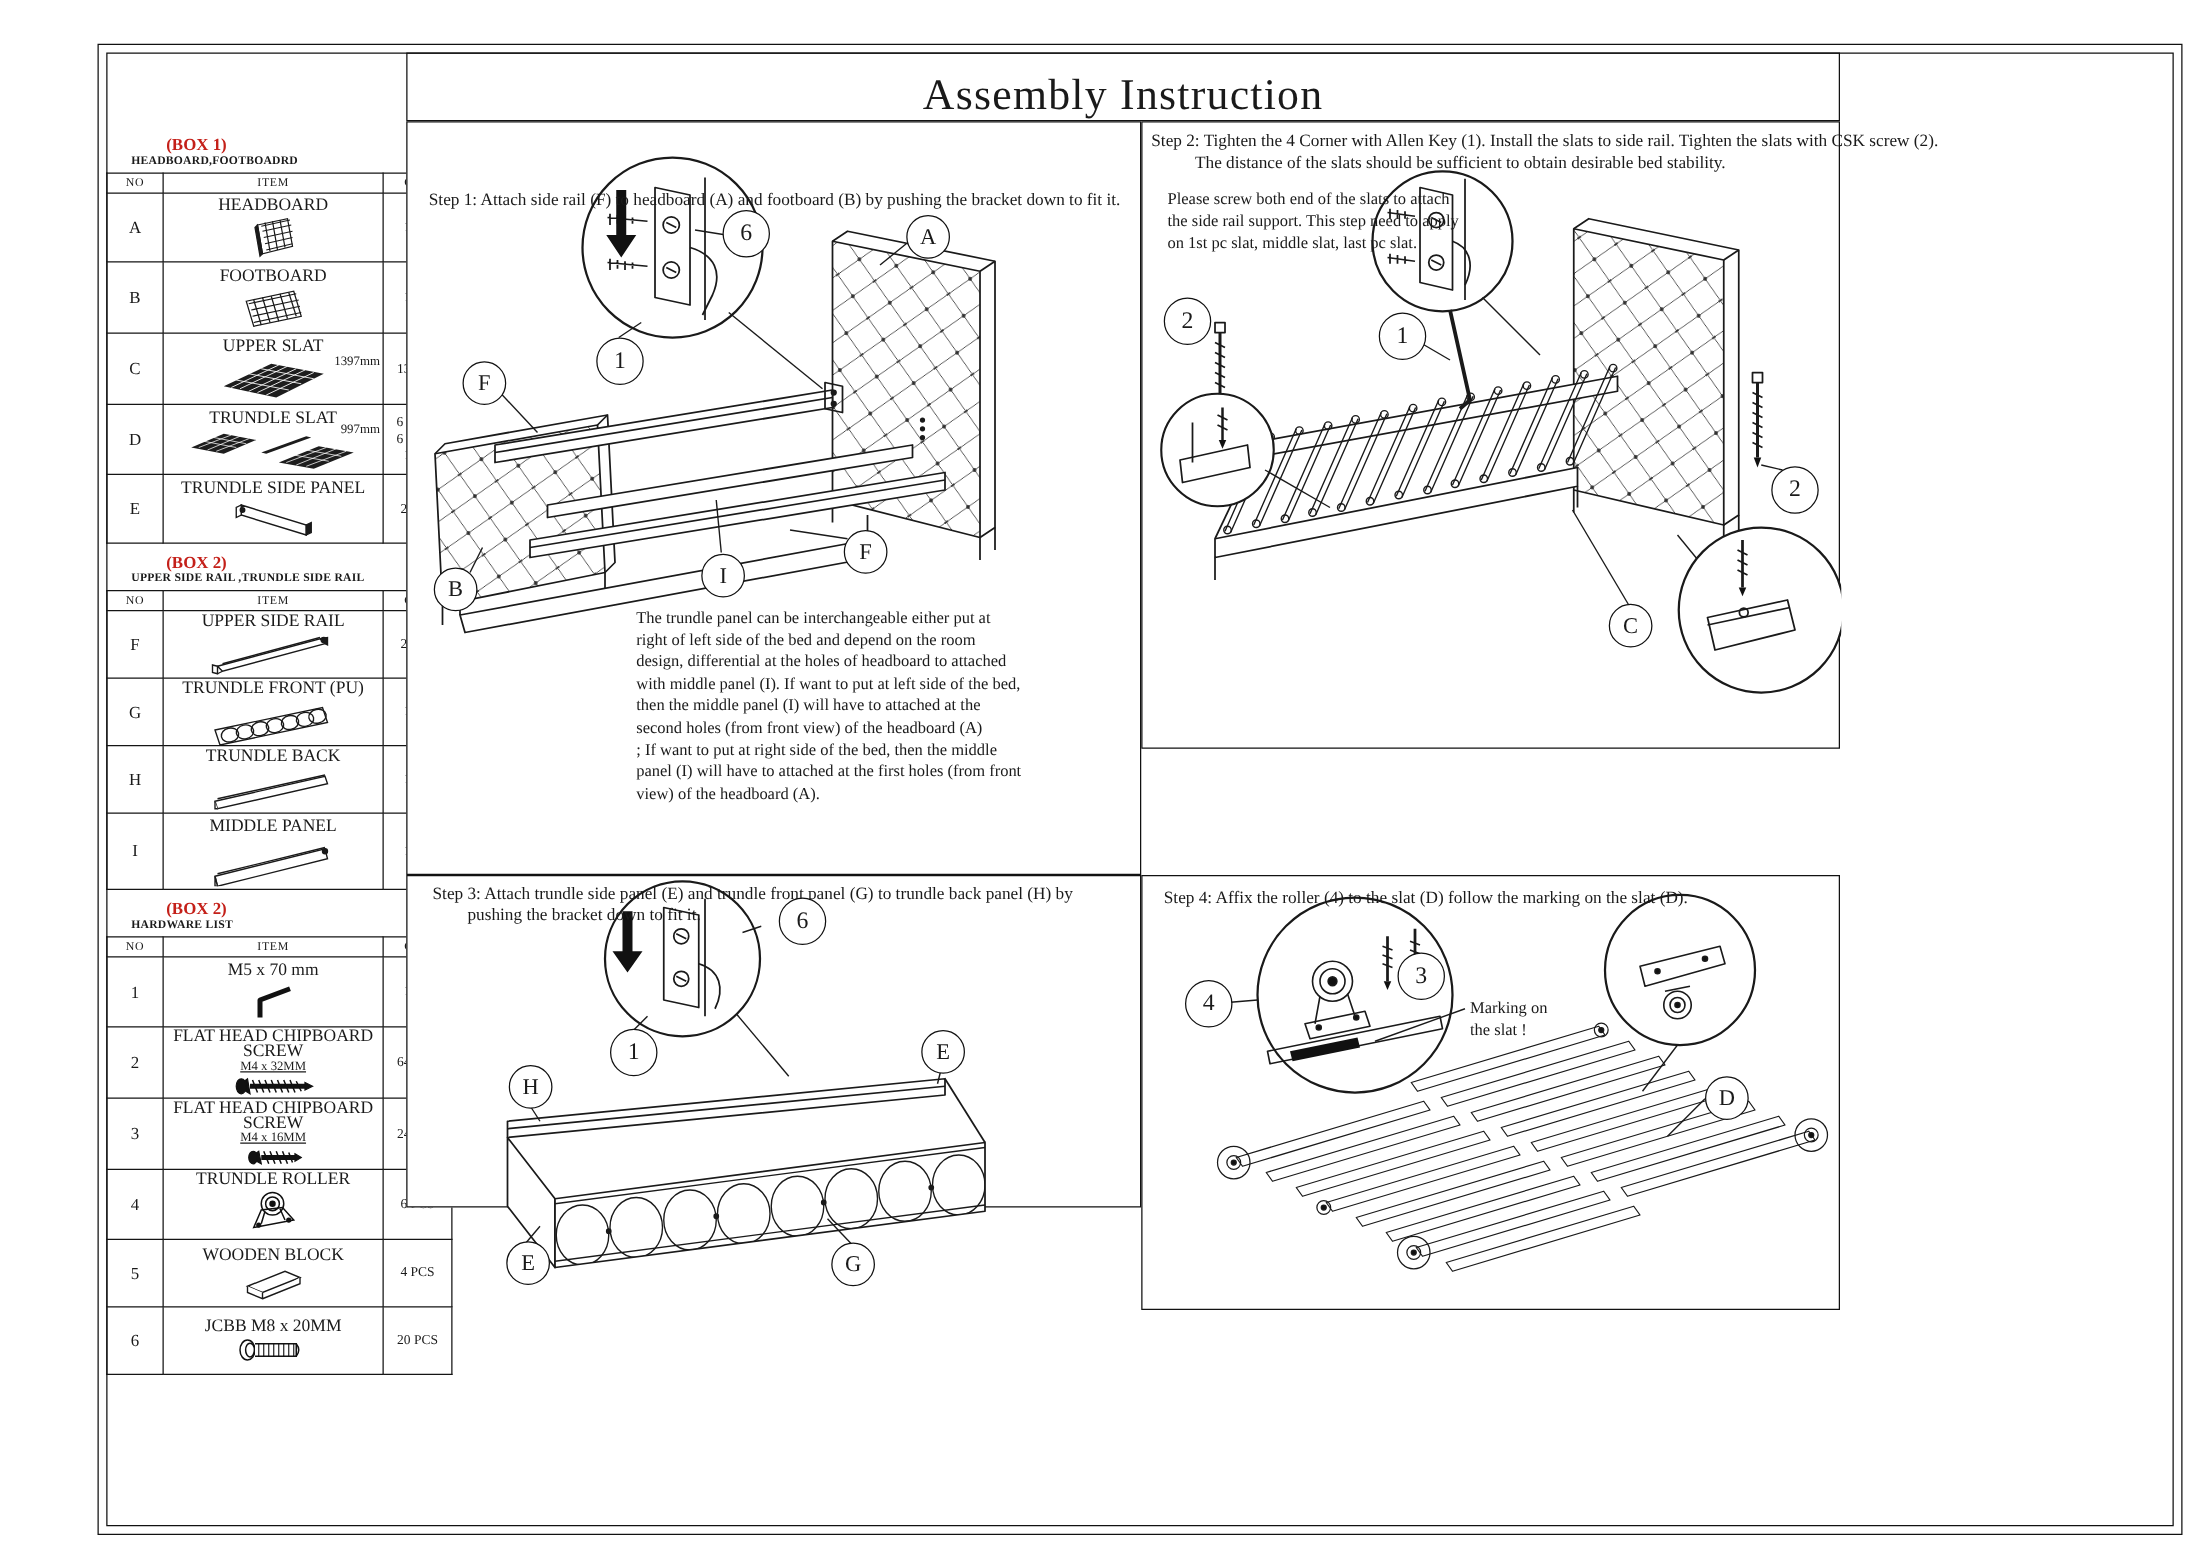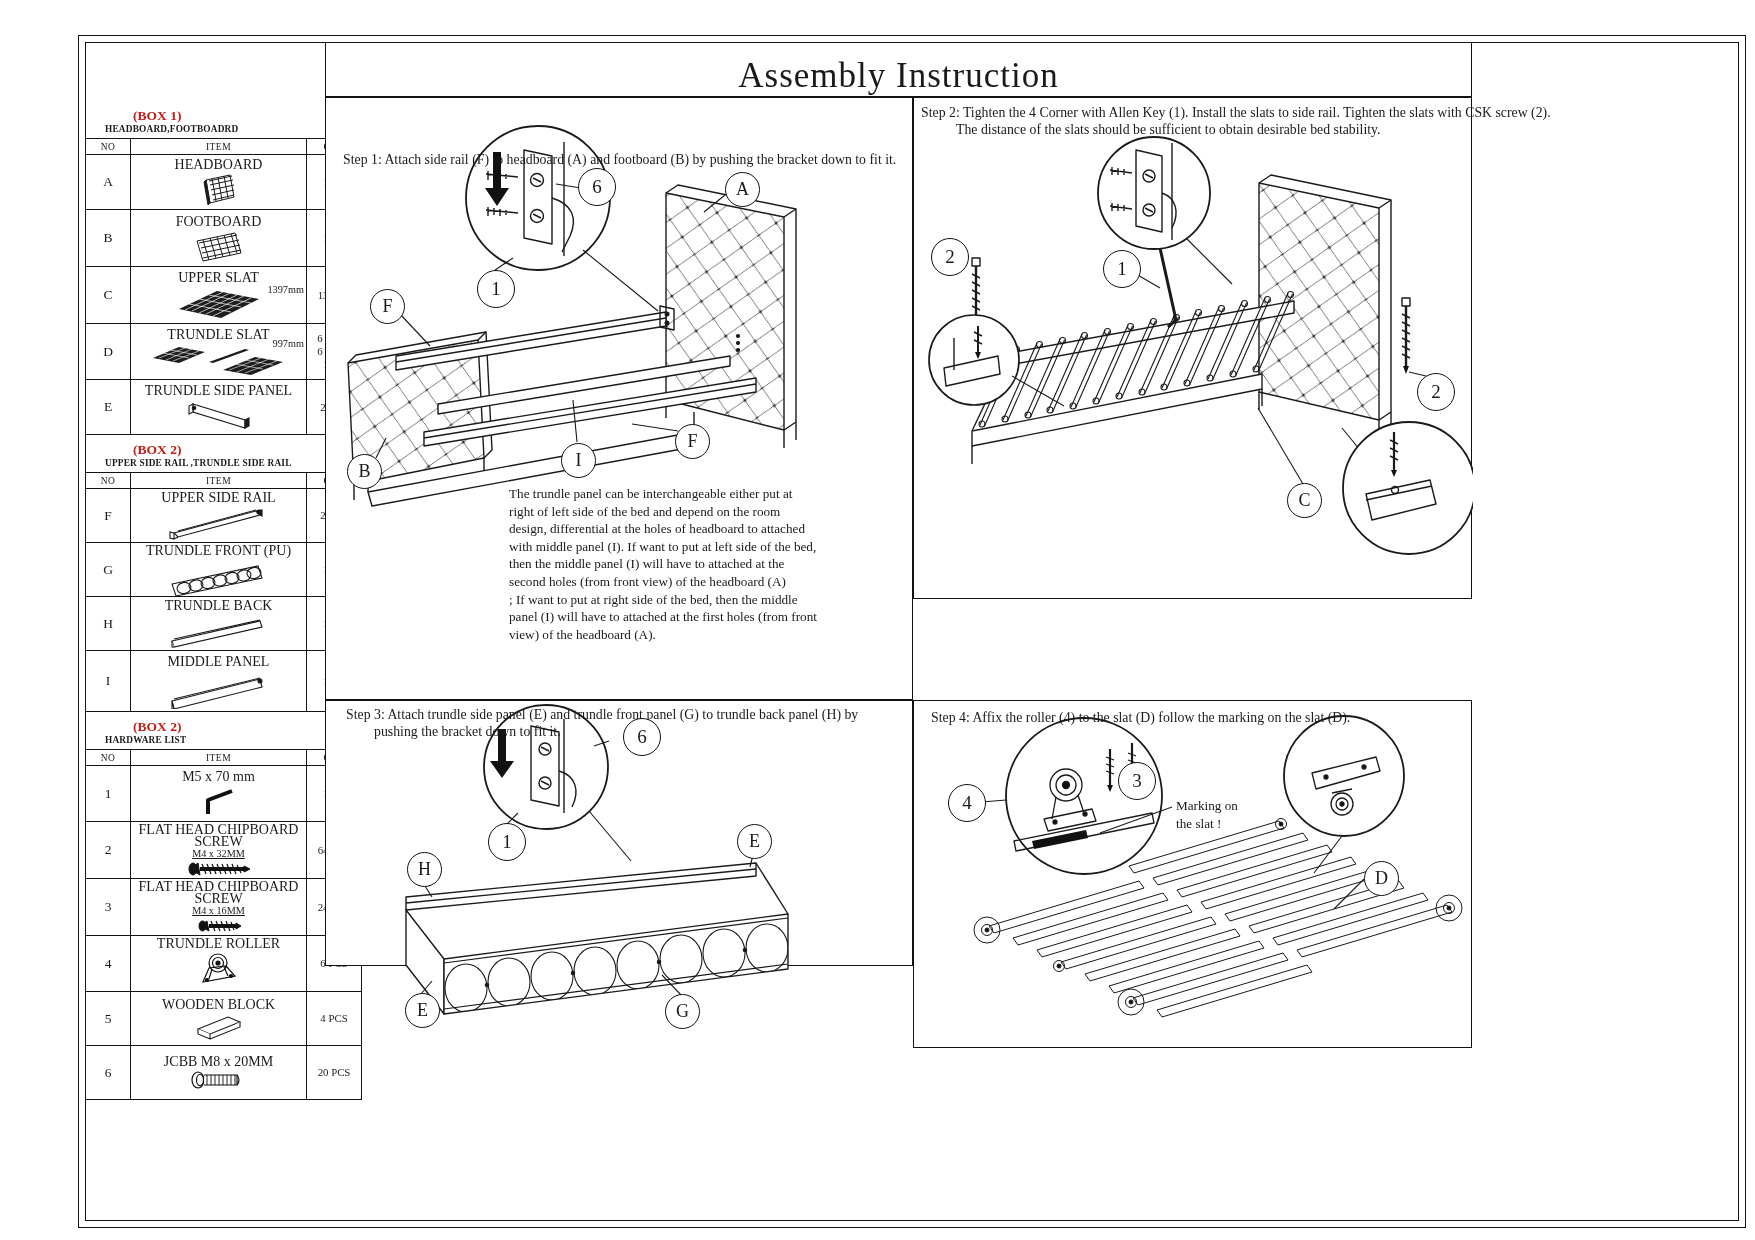--- a/index.html
+++ b/index.html
@@ -501,20 +501,25 @@
       <polygon points="477,372 483,372 480,379" fill="#111" stroke="none"></polygon>
       <path d="M452 396 L516 382 L522 406 L458 422 Z"></path>
       <path d="M452 402 L518 388"></path>
       <circle cx="481" cy="392" r="3.5"></circle>
 
       <path d="M389 386 L344 310" stroke-width="1.1"></path>
     </g>
   </svg>
   <div class="step-header" style="left:7px;top:7px;">Step 2: Tighten the 4 Corner with Allen Key (1). Install the slats to side rail. Tighten the slats with CSK screw (2).</div>
   <div class="step-header" style="left:42px;top:24px;">The distance of the slats should be sufficient to obtain desirable bed stability.</div>
+  <div class="body-text" style="left:20px;top:52px;width:250px;">
+    <div>Please screw both end of the slats to attach</div>
+    <div>the side rail support. This step need to apply</div>
+    <div>on 1st pc slat, middle slat, last pc slat.</div>
+  </div>
   <div class="callout co-n" style="left:17px;top:140px;">2</div>
   <div class="callout co-n" style="left:189px;top:152px;">1</div>
   <div class="callout co-n" style="left:503px;top:275px;">2</div>
   <div class="callout co-l" style="left:373px;top:385px;">C</div>
 </div>
 
 <div class="panel" style="left:325px;top:700px;width:588px;height:266px;">
   <svg class="art" width="588" height="348" viewBox="0 0 588 348">
     <defs>
       <clipPath id="clipG">

